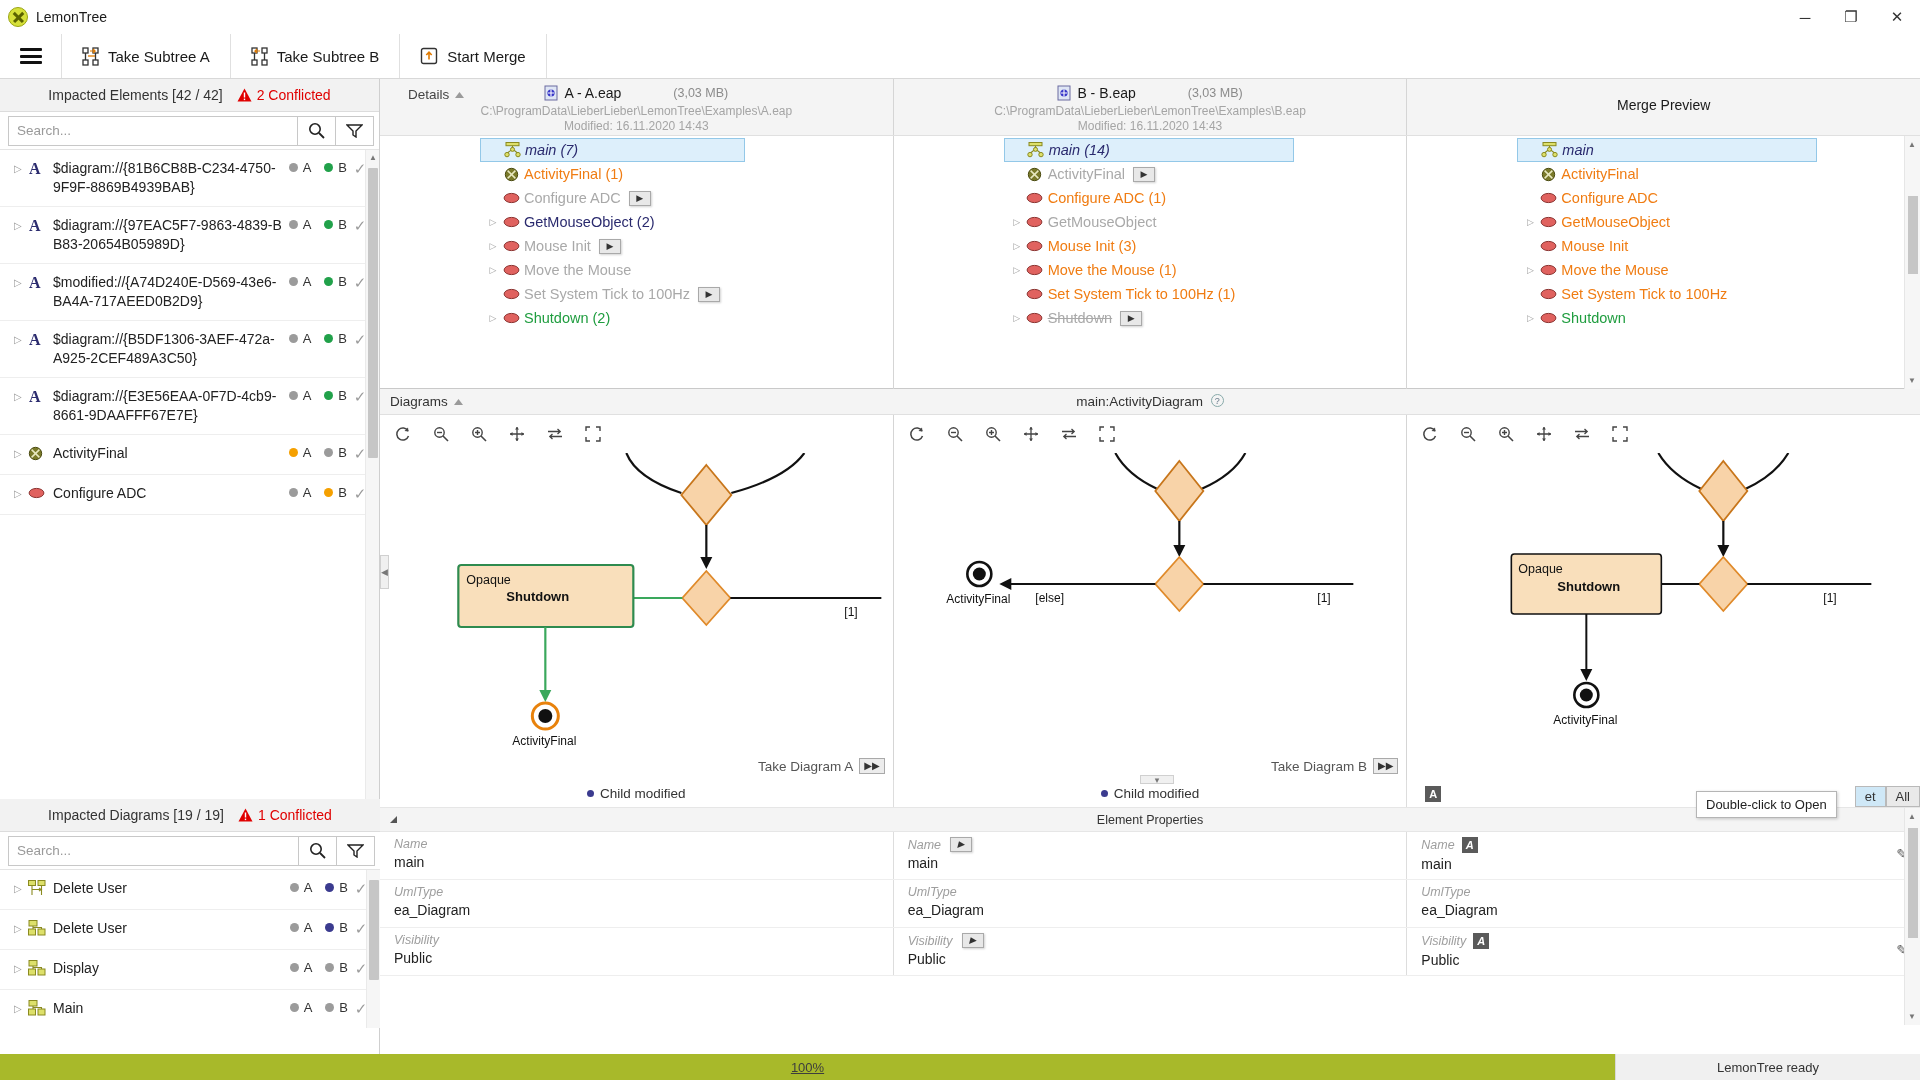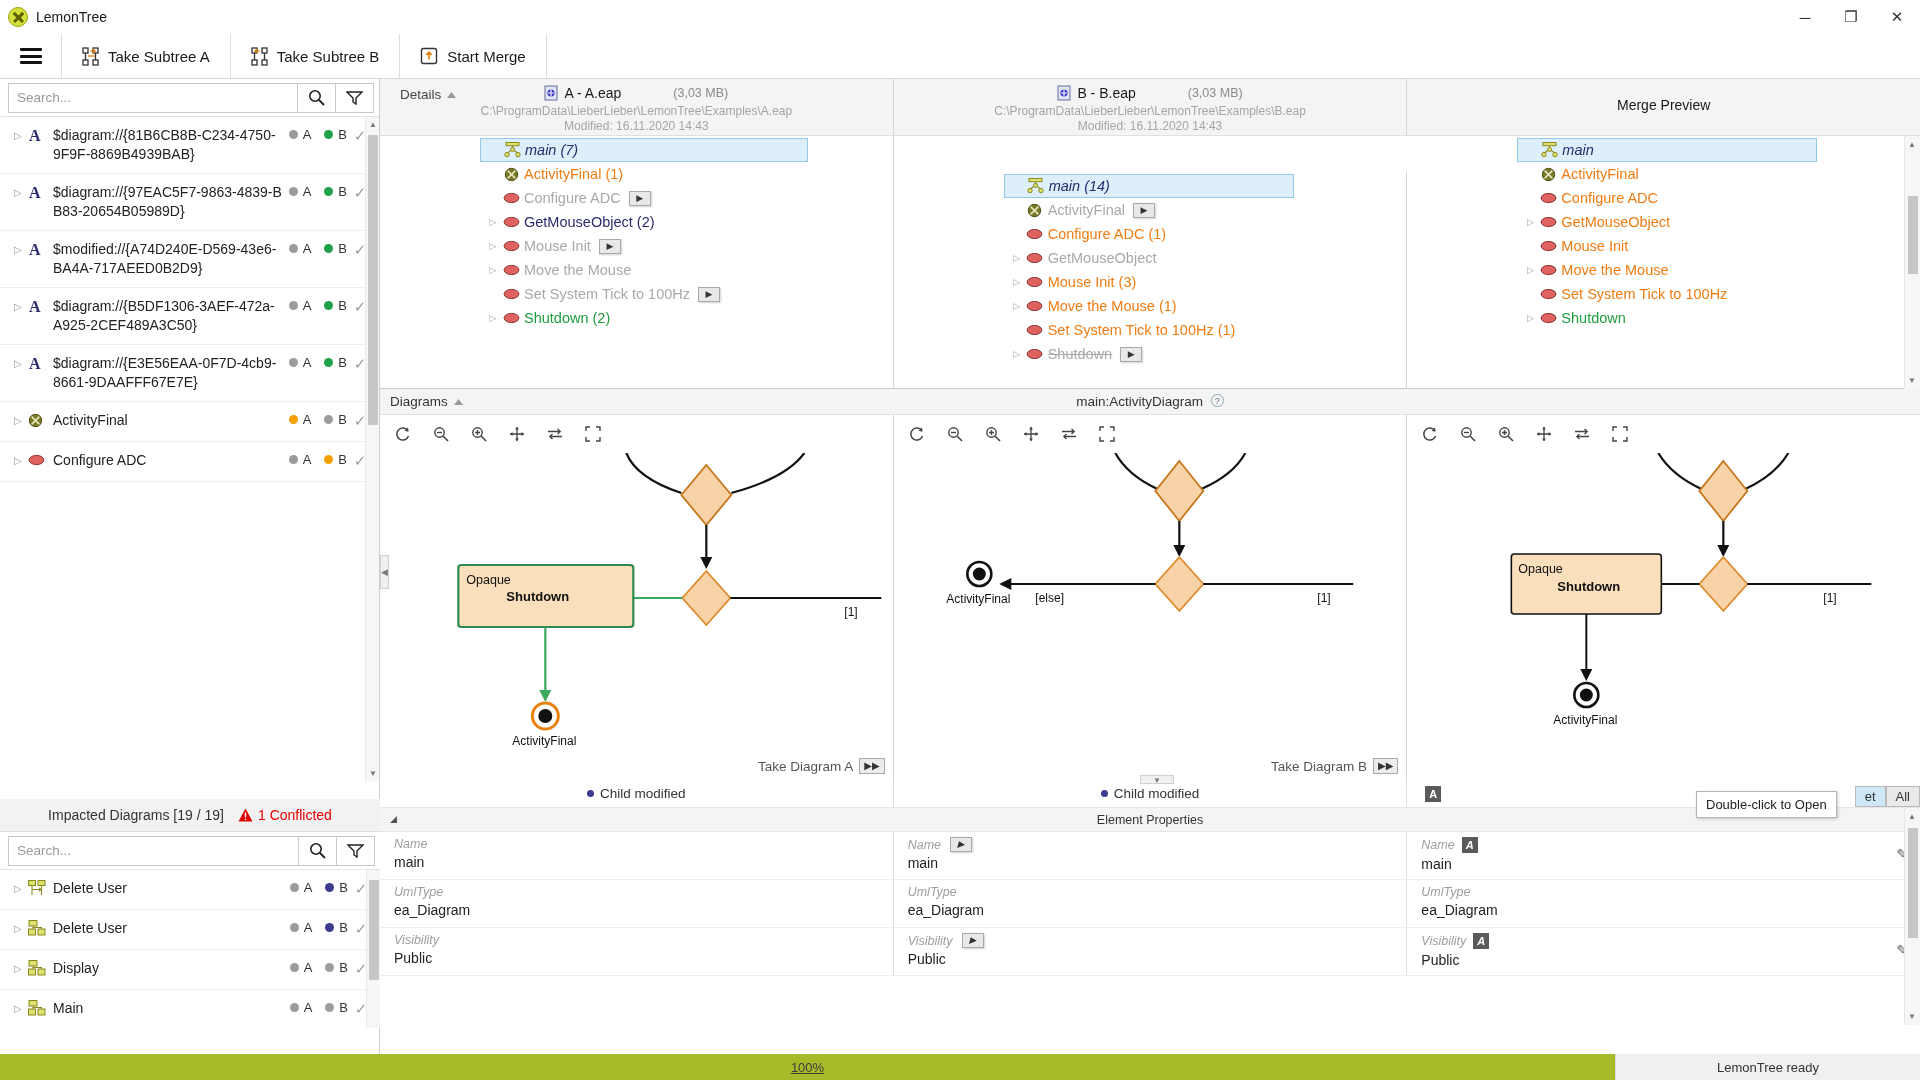--- a/index.html
+++ b/index.html
@@ -109,21 +109,21 @@
     position: absolute; top: 79px; left: 380px; width: 1540px; height: 310px;
     background: #fff; border-bottom: 1px solid #c9c9c9;
   }
   .det-header { height: 57px; background: #f4f4f4; display: flex; position: relative; border-bottom:1px solid #e0e0e0;}
   .det-col { flex: 1; border-right: 1px solid #d5d5d5; text-align: center; padding-top: 6px; position: relative;}
   .det-col:last-child { border-right: none; }
   .det-title { font-size: 14px; color: #1a1a1a; display: flex; align-items: center; justify-content: center; gap: 6px;}
   .det-size { color: #8b8b8b; font-size: 12.5px; margin-left: 46px; }
   .det-path { font-size: 12px; color: #a5a5a5; margin-top: 3px; }
   .det-mod { font-size: 12px; color: #a5a5a5; margin-top: 1px; }
-  .det-label { position: absolute; left: 20px; top: 8px; font-size: 13.5px; color: #444; display:flex; gap:6px; align-items:center;justify-content:space-between;}
+  .det-label { position: absolute; left: 28px; top: 8px; font-size: 13.5px; color: #444; display:flex; gap:6px; align-items:center;justify-content:space-between;}
   .eap-ico { width: 14px; height: 16px; flex:none; }
 
   .det-body { display: flex; height: 253px; position: relative; }
   .det-pane { flex: 1; border-right: 1px solid #d5d5d5; position: relative; overflow: hidden; }
   .det-pane:last-child { border-right: none; }
   .ditem {
     display: flex; align-items: center; height: 24px; font-size: 14.5px;
     padding-left: 6px; white-space: nowrap;
   }
   .ditem.selected { background: #ddeffb; border: 1px solid #93c8e8; }
@@ -282,20 +282,31 @@
       <svg class="ico-merge" viewBox="0 0 18 18">
         <rect x="1.5" y="1.5" width="15" height="15" rx="2" fill="none" stroke="#333" stroke-width="1.4"></rect>
         <path d="M9 12.5 L9 5.5 M6.3 8 L9 5.2 L11.7 8" stroke="#e07a00" stroke-width="1.6" fill="none"></path>
       </svg>
       <span>Start Merge</span>
     </div>
   </div>
 
   <div class="sidebar">
 
+    <div class="panel-head">
+      <span>Impacted Elements [42 / 42]</span>
+      <span class="conflict-flag">
+        <svg class="warn-tri" viewBox="0 0 15 14">
+          <path d="M7.5 0.5 L14.5 13.5 L0.5 13.5 Z" fill="#e00000"></path>
+          <rect x="6.8" y="4.5" width="1.4" height="5" fill="#fff"></rect>
+          <rect x="6.8" y="10.6" width="1.4" height="1.5" fill="#fff"></rect>
+        </svg>
+        <span>2 Conflicted</span>
+      </span>
+    </div>
 
     <div class="searchrow">
       <div class="searchbox">Search...</div>
       <div class="sbtn">
         <svg width="17" height="17" viewBox="0 0 17 17">
           <circle cx="7" cy="7" r="5.2" fill="none" stroke="#222" stroke-width="1.6"></circle>
           <path d="M11 11 L16 16" stroke="#222" stroke-width="1.8"></path>
         </svg>
       </div>
       <div class="sbtn">
@@ -617,21 +628,21 @@
         <div class="det-path">C:\ProgramData\LieberLieber\LemonTree\Examples\B.eap</div>
         <div class="det-mod">Modified: 16.11.2020 14:43</div>
       </div>
       <div class="det-col">
         <div class="det-title" style="padding-top:12px;">Merge Preview</div>
       </div>
     </div>
 
     <div class="det-body">
       <div class="det-pane" id="det-pane-0" style="padding-top: 2px;">
-          <div class="ditem selected" style="margin-left: 100px; width: 328px;">
+          <div class="ditem selected" style="margin-left: 100px; width: 265px;">
             <span class="d-tw"></span>
             <span class="d-ic">
               <svg width="19" height="16" viewBox="0 0 19 16">
                 <rect x="3" y="0.5" width="13" height="3.2" fill="#dde06a" stroke="#8a8a20"></rect>
                 <path d="M9.5 3.7 L9.5 7 M9.5 7 L4.5 11 M9.5 7 L14.5 11" stroke="#8a8a20" stroke-width="1.1" fill="none"></path>
                 <circle cx="9.5" cy="7.4" r="2" fill="#dde06a" stroke="#8a8a20"></circle>
                 <circle cx="4" cy="12.6" r="2.2" fill="#dde06a" stroke="#8a8a20"></circle>
                 <circle cx="15" cy="12.6" r="2.2" fill="#dde06a" stroke="#8a8a20"></circle>
               </svg>
             </span>
@@ -698,21 +709,21 @@
           <div class="ditem" style="margin-left: 100px; width: 290px;">
             <span class="d-tw">▷</span>
             <span class="d-ic">
               <svg width="17" height="12" viewBox="0 0 17 12">
                 <ellipse cx="8.5" cy="6" rx="7.4" ry="4.6" fill="#e0625f" stroke="#8a3330"></ellipse>
               </svg>
             </span>
             <span class="d-tx txt-green" style="">Shutdown (2)</span>
           </div>
         </div>
-      <div class="det-pane" id="det-pane-1" style="padding-top: 2px; margin-top: 36px;">
+      <div class="det-pane" id="det-pane-1" style="padding-top: 2px;">
           <div class="ditem selected" style="margin-left: 110px; width: 290px;">
             <span class="d-tw"></span>
             <span class="d-ic">
               <svg width="19" height="16" viewBox="0 0 19 16">
                 <rect x="3" y="0.5" width="13" height="3.2" fill="#dde06a" stroke="#8a8a20"></rect>
                 <path d="M9.5 3.7 L9.5 7 M9.5 7 L4.5 11 M9.5 7 L14.5 11" stroke="#8a8a20" stroke-width="1.1" fill="none"></path>
                 <circle cx="9.5" cy="7.4" r="2" fill="#dde06a" stroke="#8a8a20"></circle>
                 <circle cx="4" cy="12.6" r="2.2" fill="#dde06a" stroke="#8a8a20"></circle>
                 <circle cx="15" cy="12.6" r="2.2" fill="#dde06a" stroke="#8a8a20"></circle>
               </svg>

